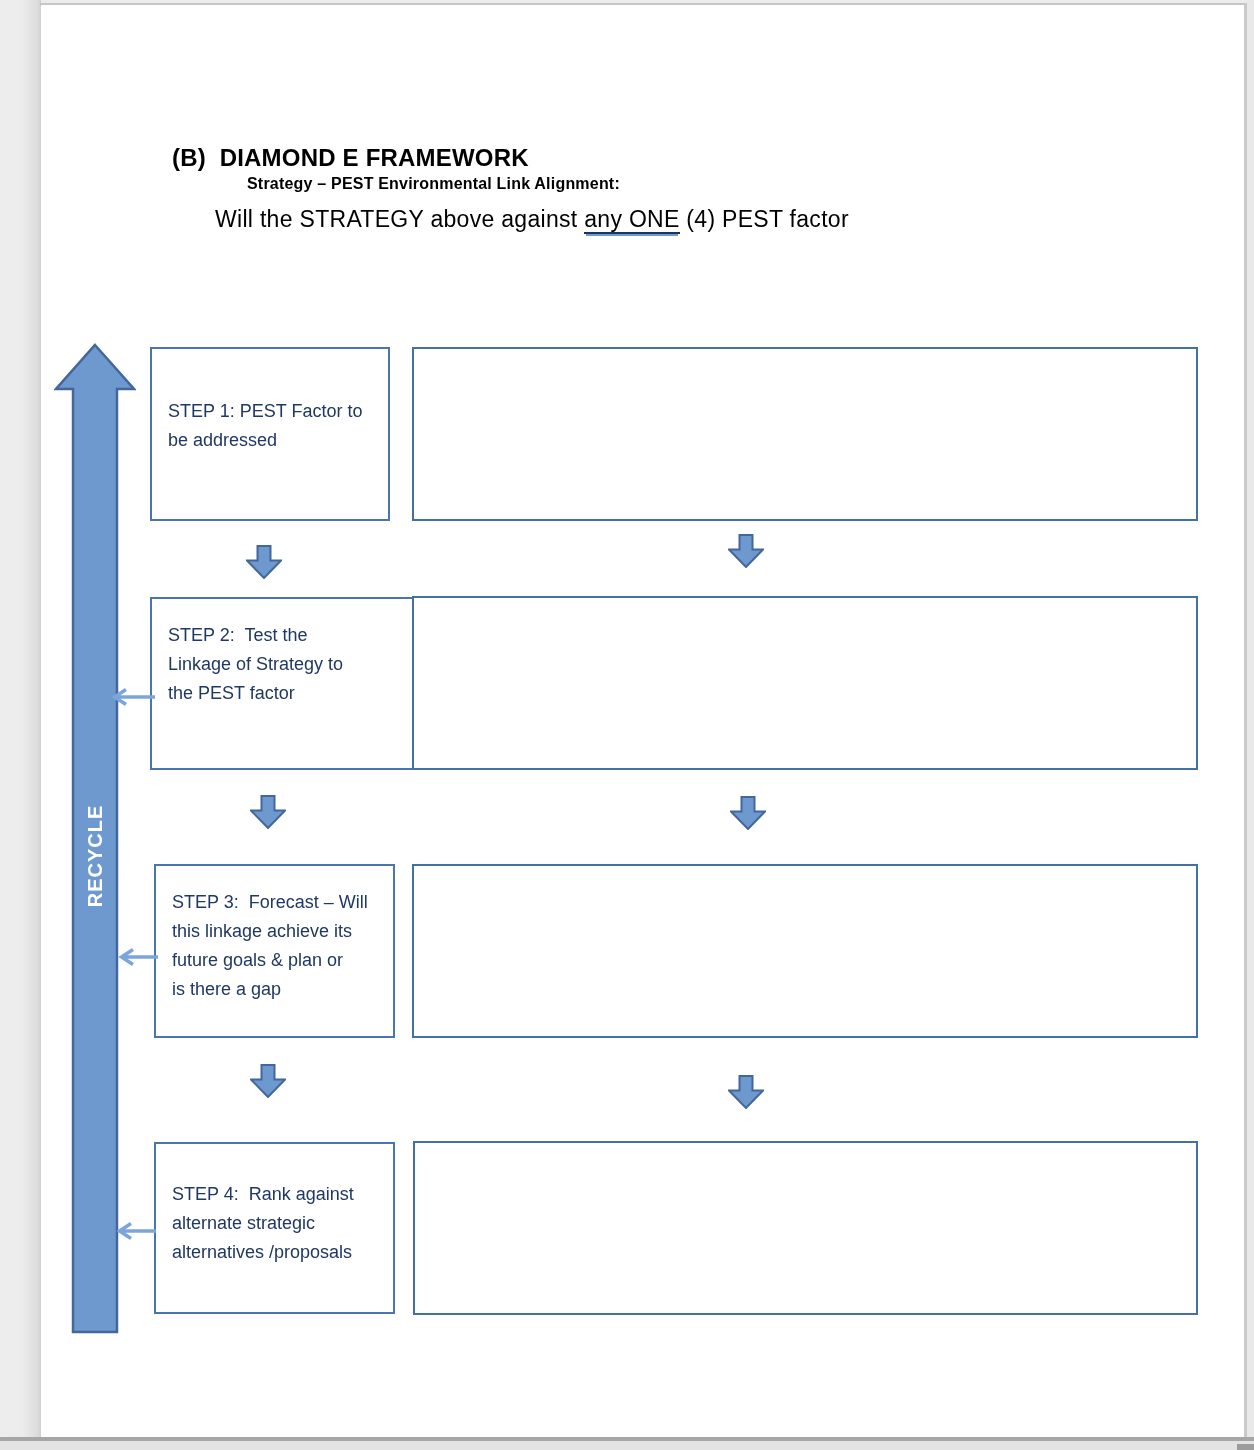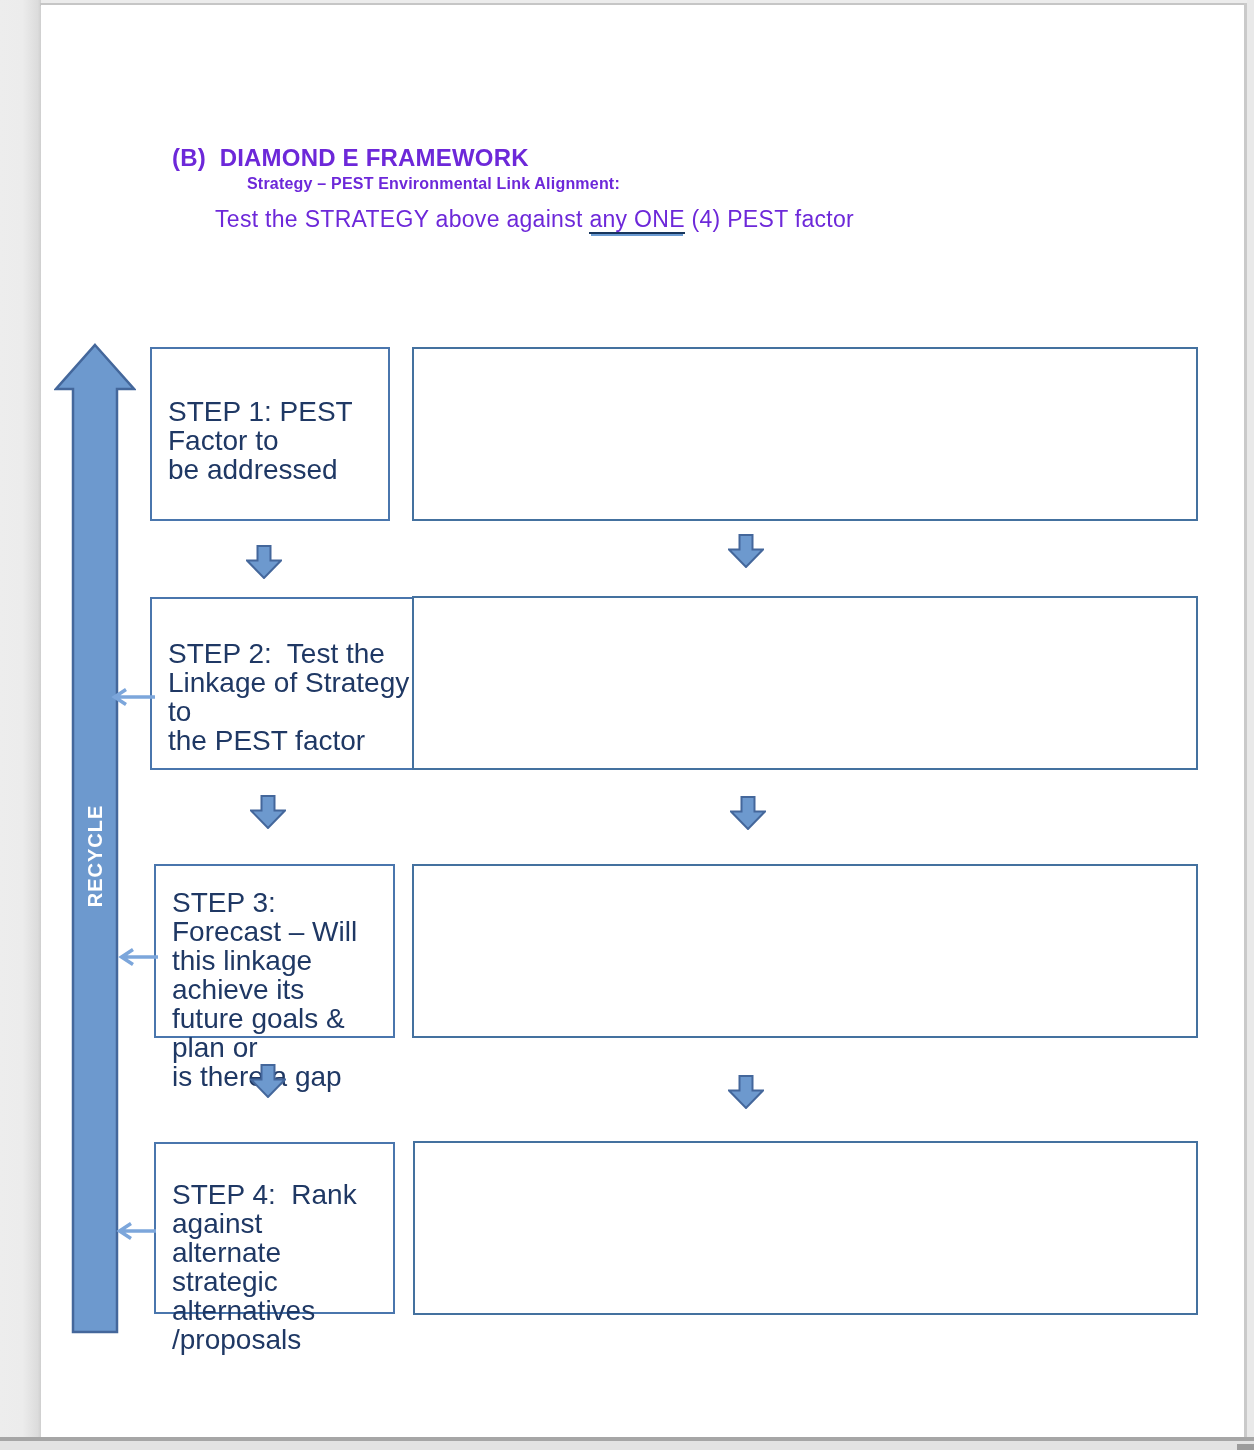--- a/index.html
+++ b/index.html
@@ -14,40 +14,40 @@
   }
   .chrome-top{position:absolute;left:40px;top:3px;width:1207px;height:3px;background:#c6c6c6;}
   .chrome-left{position:absolute;left:0;top:0;width:41px;height:1437px;
     background:linear-gradient(to right,#ededed 0%,#ececec 55%,#dcdcdc 92%,#cfcfcf 100%);}
   .chrome-right-line{position:absolute;left:1244px;top:3px;width:3px;height:1434px;background:#cacaca;}
   .chrome-right-strip{position:absolute;left:1247px;top:0;width:7px;height:1450px;background:#e9e9e9;}
   .chrome-bottom-line{position:absolute;left:0;top:1437px;width:1254px;height:4px;background:#a6a6a6;}
   .chrome-bottom-band{position:absolute;left:0;top:1441px;width:1254px;height:9px;background:#e3e3e3;}
   .scroll-corner{position:absolute;left:1237px;top:1444px;width:17px;height:6px;background:#9c9c9c;}
 
-  .h-line{position:absolute;color:#6d28d9;white-space:pre-wrap;}
+  .h-line{position:absolute;color:#000000;white-space:pre-wrap;}
   .h1{left:172px;top:144px;font-size:24px;font-weight:bold;letter-spacing:.2px;}
   .h2{left:247px;top:175px;font-size:16px;font-weight:bold;letter-spacing:.2px;}
   .h3{left:215px;top:206px;font-size:23px;font-weight:normal;letter-spacing:.3px;}
   .u-double{
     display:inline-block;line-height:1.05;
     border-bottom:2px solid #17365d;
     box-shadow:0 4px 0 -2px #6b9bd2;
     padding-bottom:1px;
   }
 
   .step-box{
     position:absolute;background:#fff;border:2px solid #4a76ad;box-sizing:border-box;
-    color:#1f3864;font-size:28px;line-height:29px;white-space:pre-wrap;
+    color:#1f3864;font-size:18px;line-height:29px;white-space:pre-wrap;
   }
   .answer-box{
     position:absolute;background:#fff;border:2.5px solid #44719f;box-sizing:border-box;
   }
   .s1{left:150px;top:347px;width:240px;height:174px;padding:48px 10px 0 16px;}
-  .s2{left:150px;top:597px;width:274px;height:173px;padding:40px 10px 0 16px;}
+  .s2{left:150px;top:597px;width:274px;height:173px;padding:22px 10px 0 16px;}
   .s3{left:154px;top:864px;width:241px;height:174px;padding:22px 6px 16px 16px;}
   .s4{left:154px;top:1142px;width:241px;height:172px;padding:36px 6px 17px 16px;}
   .r1{left:412px;top:347px;width:786px;height:174px;}
   .r2{left:412px;top:596px;width:786px;height:174px;}
   .r3{left:412px;top:864px;width:786px;height:174px;}
   .r4{left:413px;top:1141px;width:785px;height:174px;}
 
   .abs{position:absolute;}
   .recycle-label{
     position:absolute;left:95px;top:856px;
@@ -65,21 +65,21 @@
   <div class="chrome-top"></div>
   <div class="page"></div>
   <div class="chrome-right-line"></div>
   <div class="chrome-right-strip"></div>
   <div class="chrome-bottom-line"></div>
   <div class="chrome-bottom-band"></div>
   <div class="scroll-corner"></div>
 
   <div class="h-line h1">(B)  DIAMOND E FRAMEWORK</div>
   <div class="h-line h2">Strategy – PEST Environmental Link Alignment:</div>
-  <div class="h-line h3"><span>Test the STRATEGY above against </span><span class="u-double">any ONE</span><span> (4) PEST factor</span></div>
+  <div class="h-line h3"><span>Will the STRATEGY above against </span><span class="u-double">any ONE</span><span> (4) PEST factor</span></div>
 
   <svg class="abs" style="left:54px;top:343px;" width="82" height="992" viewBox="0 0 82 992">
     <polygon points="41,2 80,46 63,46 63,989 19,989 19,46 2,46" stroke-width="2.5" stroke-linejoin="miter" fill="#6d99ce" stroke="#44679b"></polygon>
   </svg>
   <div class="recycle-label">RECYCLE</div>
 
   <div class="step-box s1"><span>STEP 1: PEST Factor to
 be addressed</span></div>
   <div class="step-box s2"><span>STEP 2:  Test the
 Linkage of Strategy to

